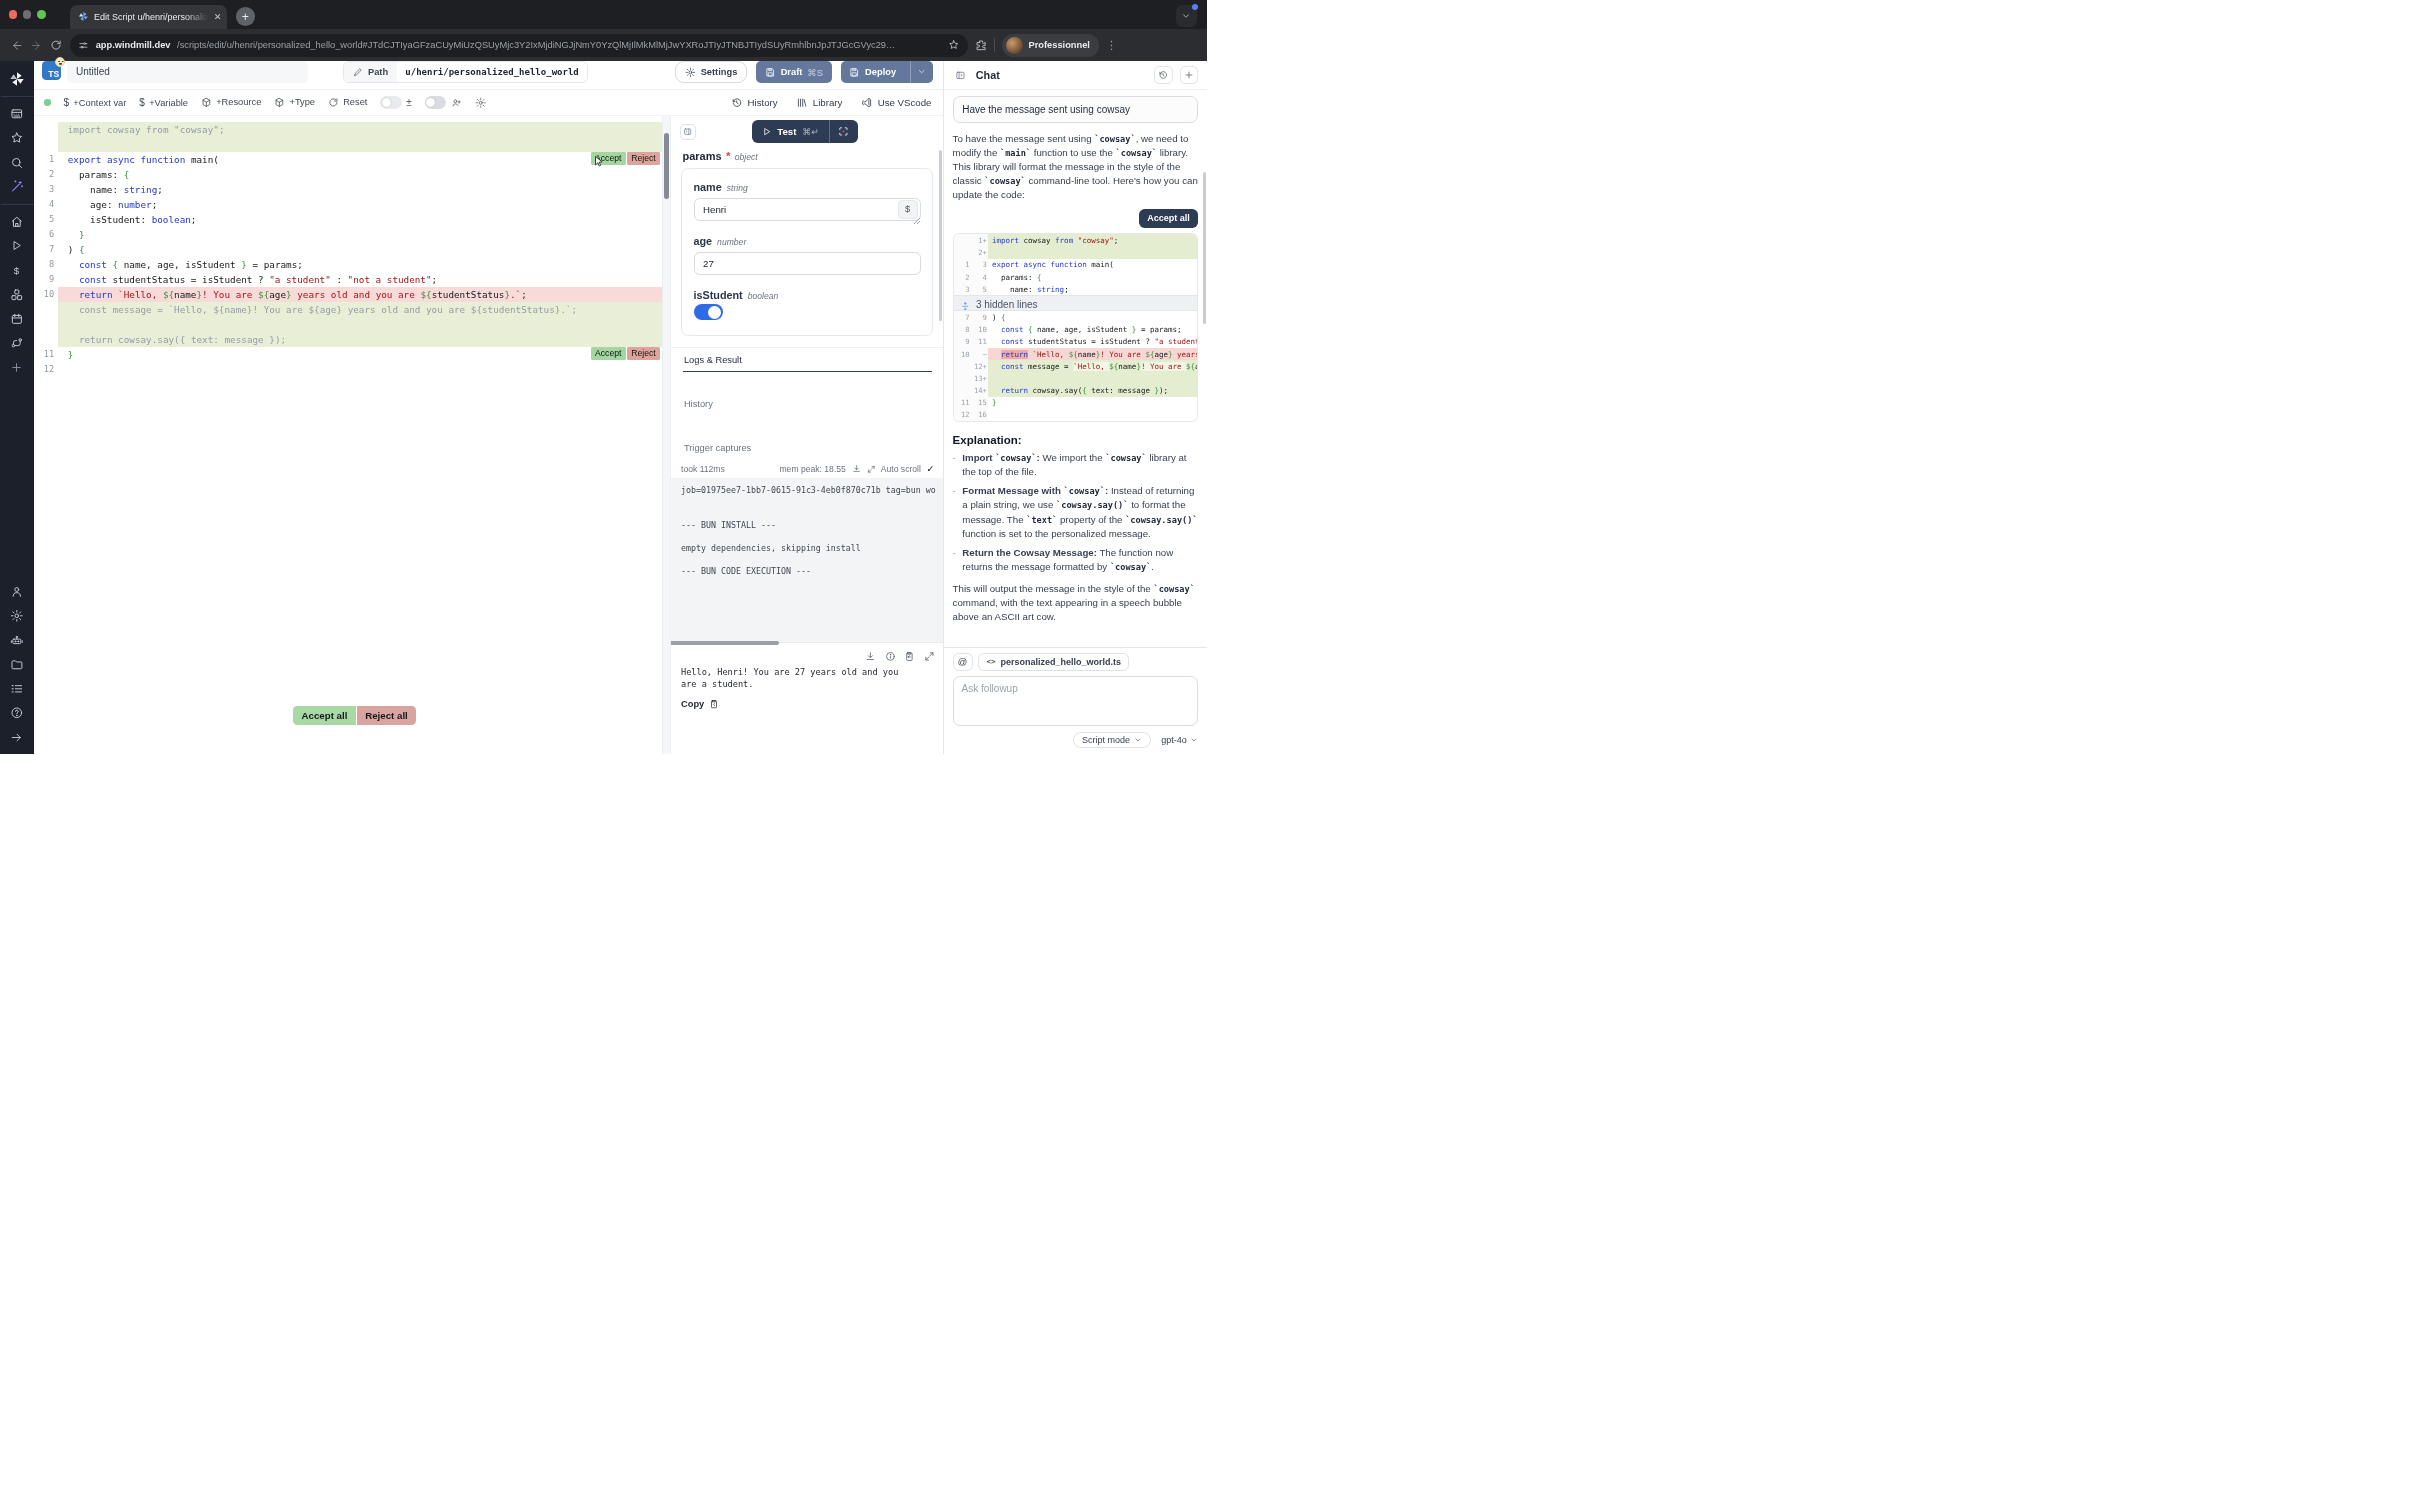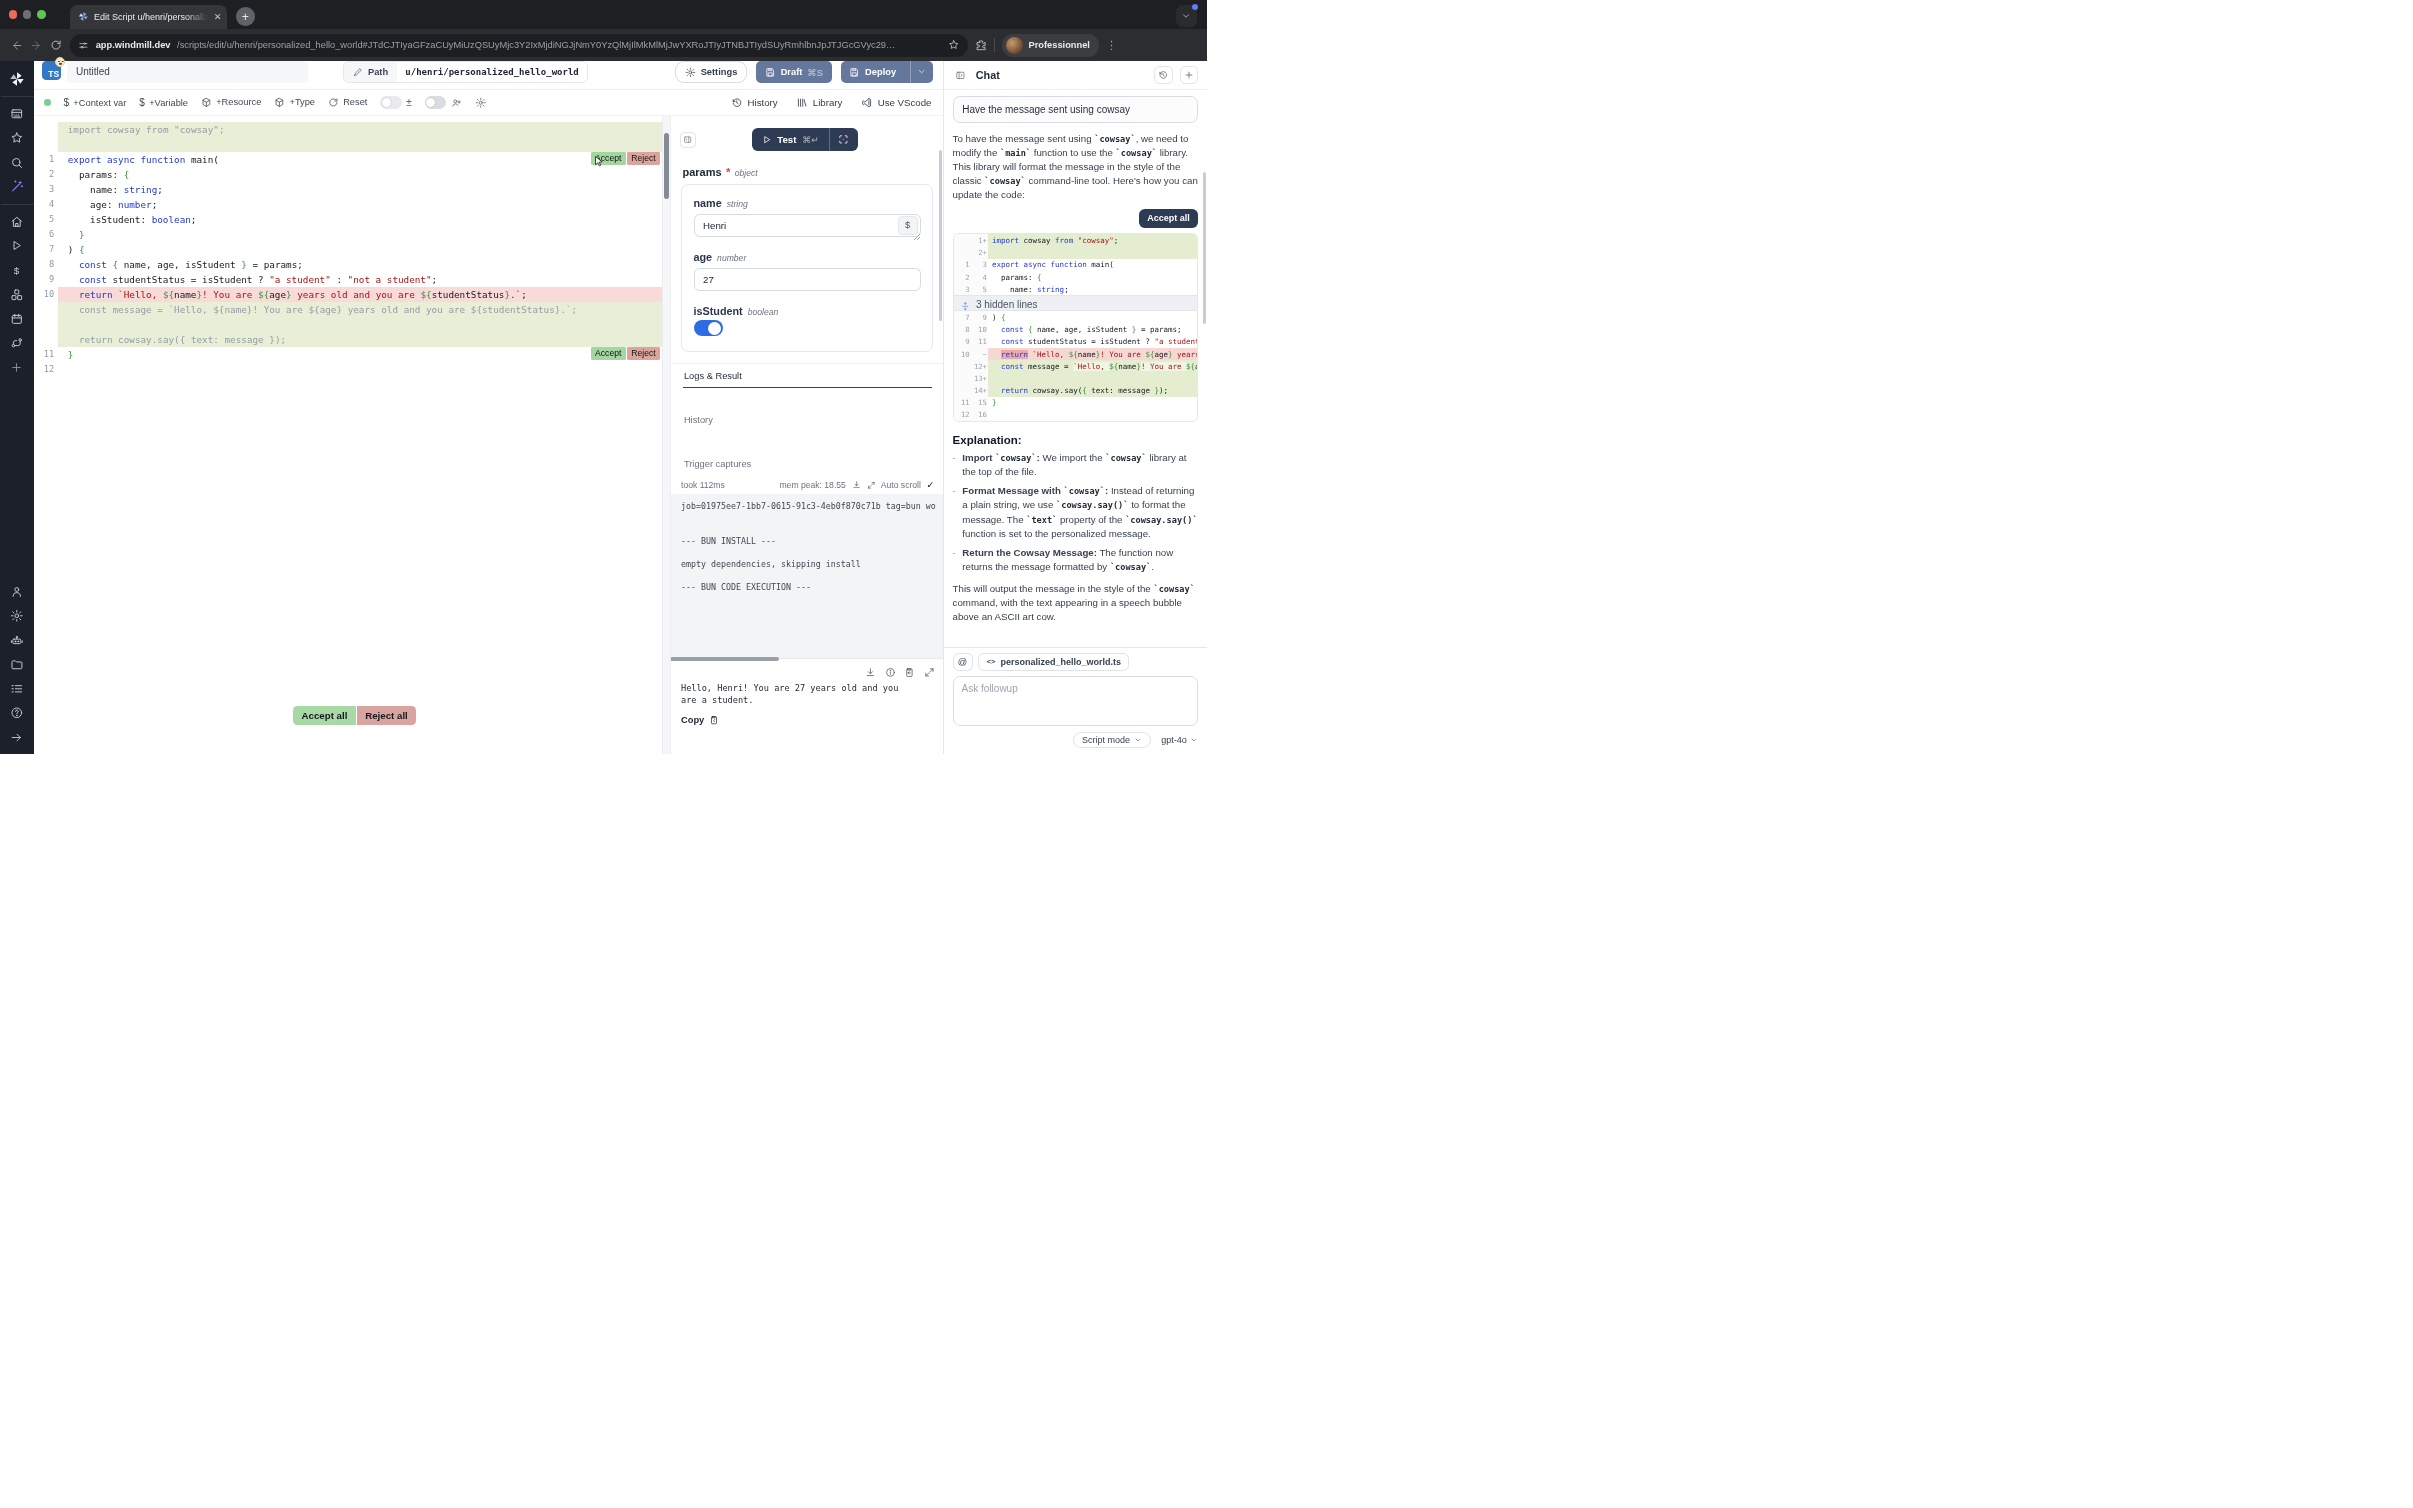--- a/index.html
+++ b/index.html
@@ -113,21 +113,21 @@
   .bigbtn.acc { background:#a8d8a4; border-radius:4.3px 0 0 4.3px; }
   .bigbtn.rej { background:#d9a49f; border-radius:0 4.3px 4.3px 0; }
   .cursor { position:absolute; z-index:5; }
 
   
   .runpanel { width:273px; flex:0 0 273px; border-left:0.7px solid #eceef2; display:flex; flex-direction:column;
     position:relative; min-height:0; }
   .rp-top { display:flex; align-items:center; padding:4.3px 8.6px 2.9px; }
   .icnbtn { width:16px; height:16px; border:0.7px solid #dfe3e9; border-radius:4.3px; display:flex; align-items:center;
     justify-content:center; background:#fff; }
-  .testwrap { margin:8px auto; transform:translateX(-10px); display:flex; }
+  .testwrap { margin:0 auto; transform:translateX(-10px); display:flex; }
   .btn-test { height:23px; background:#2e3b55; border-radius:5.7px 0 0 5.7px; color:#fff; font-weight:700; font-size:9.7px;
     display:flex; align-items:center; gap:5.7px; padding:0 10px; }
   .btn-test .kbd { color:rgba(255,255,255,.6); font-weight:400; font-size:9px; }
   .btn-testx { height:23px; width:29px; background:#2e3b55; border-radius:0 5.7px 5.7px 0; border-left:0.7px solid rgba(255,255,255,.25);
     display:flex; align-items:center; justify-content:center; }
   .paramsrow { padding:4.3px 11.5px 5.7px; display:flex; align-items:baseline; gap:4.3px; }
   .paramsrow .pt { font-size:11px; font-weight:700; color:#202938; }
   .paramsrow .req { color:#e0443e; font-weight:700; }
   .paramsrow .ptype { font-size:8.6px; font-style:italic; color:#6b7280; }
   .card { margin:0 10px; border:0.7px solid #e5e8ed; border-radius:7.2px; padding:11.5px 11.5px 14.4px; }

